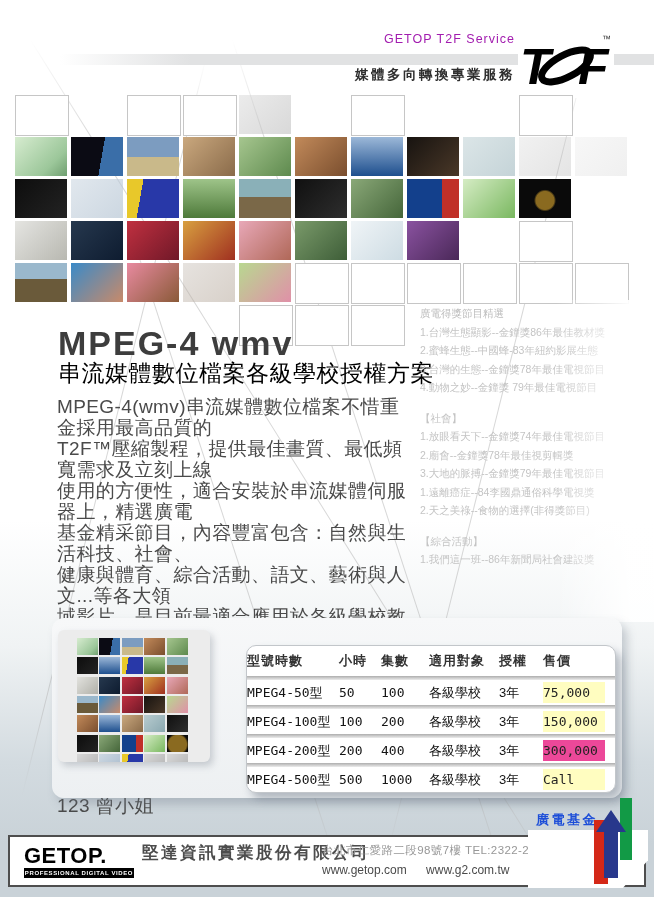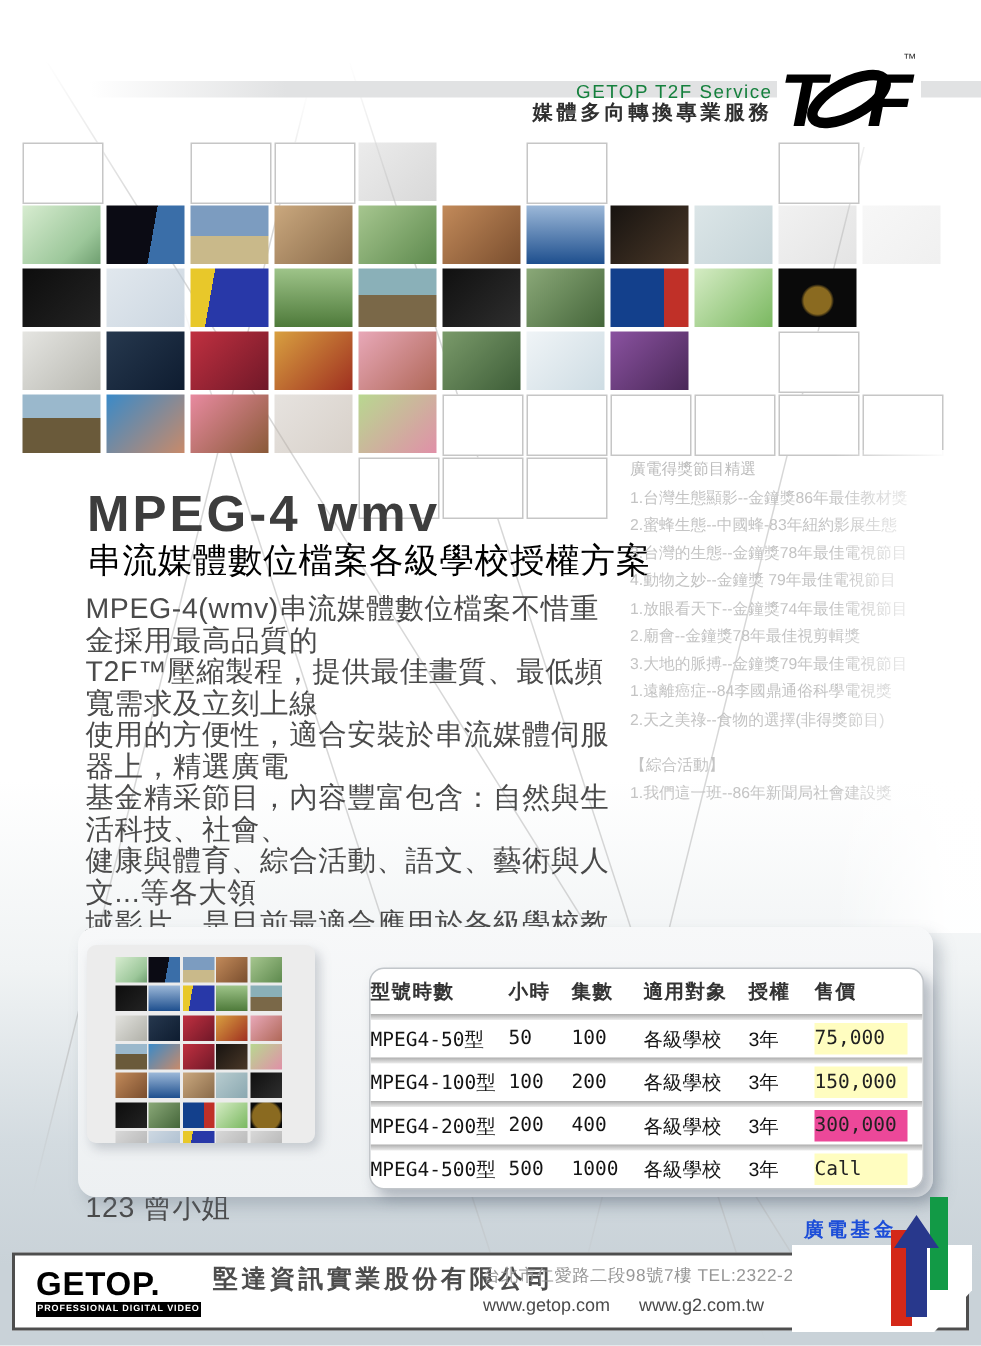--- a/index.html
+++ b/index.html
@@ -9,22 +9,22 @@
     background:linear-gradient(180deg,#ffffff 0%,#ffffff 58%,#f0f3f4 72%,#d3dbe0 85%,#c9d2d8 94%,#c9d2d8 100%);
   }
   .abs{position:absolute;}
   
   .diag{position:absolute;width:1px;transform-origin:top center;
     background:linear-gradient(180deg,rgba(190,190,190,0),rgba(182,182,182,.55) 12%,rgba(182,182,182,.55) 88%,rgba(190,190,190,0));}
   
   .band{position:absolute;left:60px;top:54px;width:594px;height:11px;
     background:linear-gradient(90deg,rgba(224,225,226,0) 0%,#e1e2e3 22%,#e1e2e3 100%);}
   .logo-box{position:absolute;left:518px;top:28px;width:96px;height:70px;background:#ffffff;}
-  .svc-en{position:absolute;left:250px;top:54px;width:265px;text-align:right;
-    font-size:12.5px;color:#15803d;letter-spacing:1px;}
+  .svc-en{position:absolute;left:250px;top:32px;width:265px;text-align:right;
+    font-size:12.5px;color:#a21caf;letter-spacing:1px;}
   .svc-zh{position:absolute;left:250px;top:66px;width:265px;text-align:right;
     font-size:13.5px;font-weight:bold;color:#2f2f2f;letter-spacing:2.5px;}
   
   .tile{position:absolute;width:52px;height:39px;}
   .gbox{background:#ffffff;border:1px solid #c6c6c6;}
   .k-callig{background:linear-gradient(135deg,#d7ecd0,#9cc79a 70%,#6f9f70);}
   .k-frame{background:linear-gradient(100deg,#0b0b14 58%,#3a6ea8 58%);}
   .k-sky{background:linear-gradient(180deg,#7c9cc0 52%,#c9b98a 52%);}
   .k-cook{background:linear-gradient(135deg,#caa87e,#8a6b4a);}
   .k-cacti{background:linear-gradient(135deg,#a6c68f,#5e8a4e);}
@@ -186,20 +186,21 @@
 提供各級學校4種串流媒體數位檔案授權方案及另外提供
 線上同步暨非同步遠距教學平台服務，歡迎來電洽詢
 詳細內容．來電請撥 (02)23222662 分機 123 曾小姐</div>
 
 <div id="award-list">
     <div class="ttl">廣電得獎節目精選</div>
     <div>1.台灣生態顯影--金鐘獎86年最佳教材獎</div>
     <div>2.蜜蜂生態--中國蜂-83年紐約影展生態</div>
     <div>3.台灣的生態--金鐘獎78年最佳電視節目</div>
     <div>4.動物之妙--金鐘獎 79年最佳電視節目</div>
+    <div class="sec">【社會】</div>
     <div>1.放眼看天下--金鐘獎74年最佳電視節目</div>
     <div>2.廟會--金鐘獎78年最佳視剪輯獎</div>
     <div>3.大地的脈搏--金鐘獎79年最佳電視節目</div>
     <div>1.遠離癌症--84李國鼎通俗科學電視獎</div>
     <div>2.天之美祿--食物的選擇(非得獎節目)</div>
     <div class="sec">【綜合活動】</div>
     <div>1.我們這一班--86年新聞局社會建設獎</div>
   </div>
 <div class="list-fade"></div>
 

